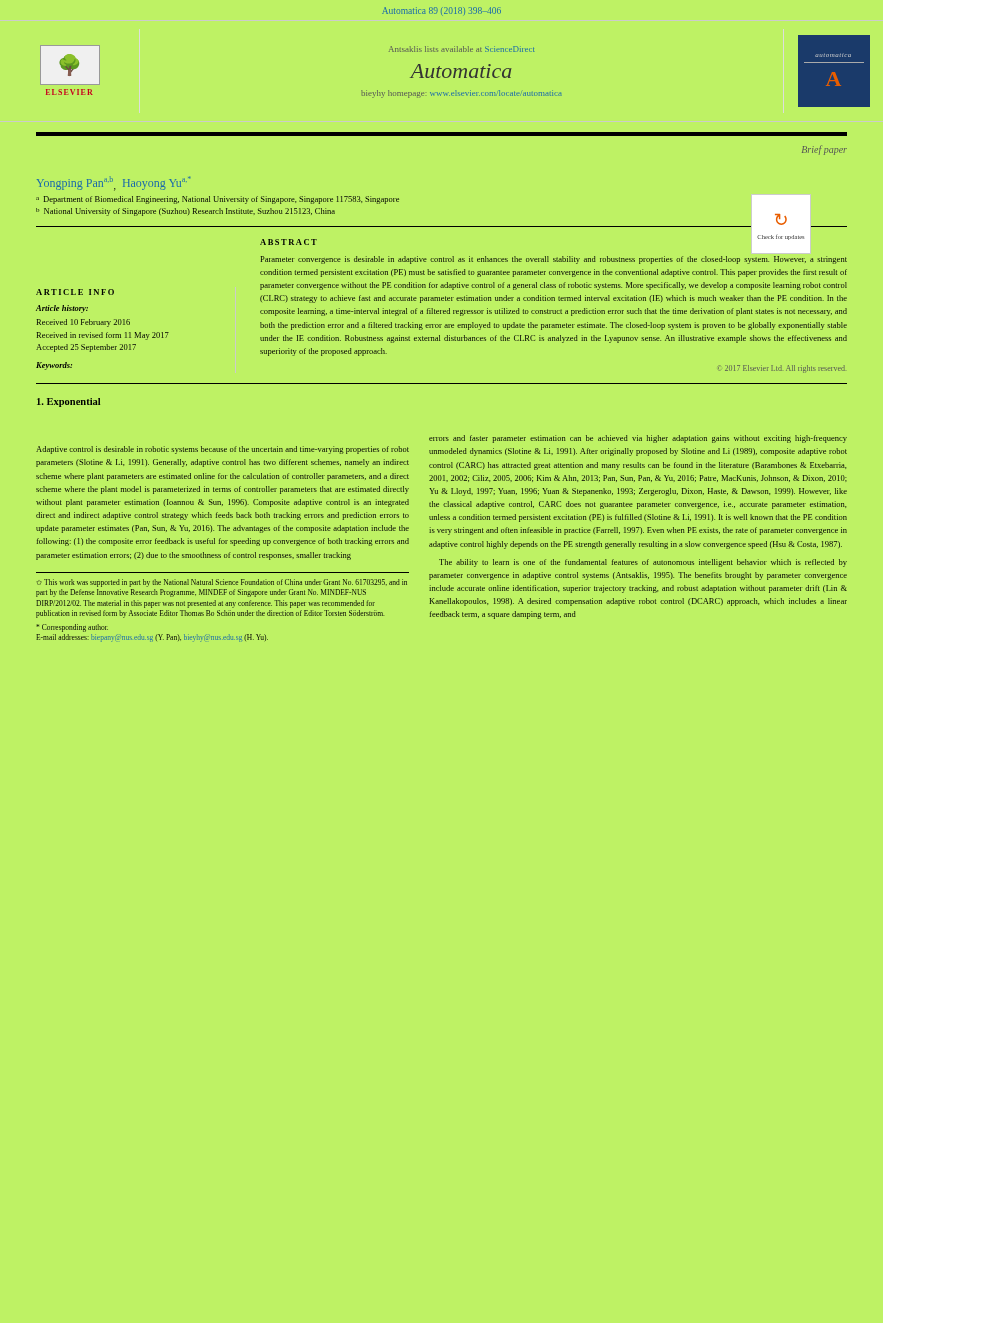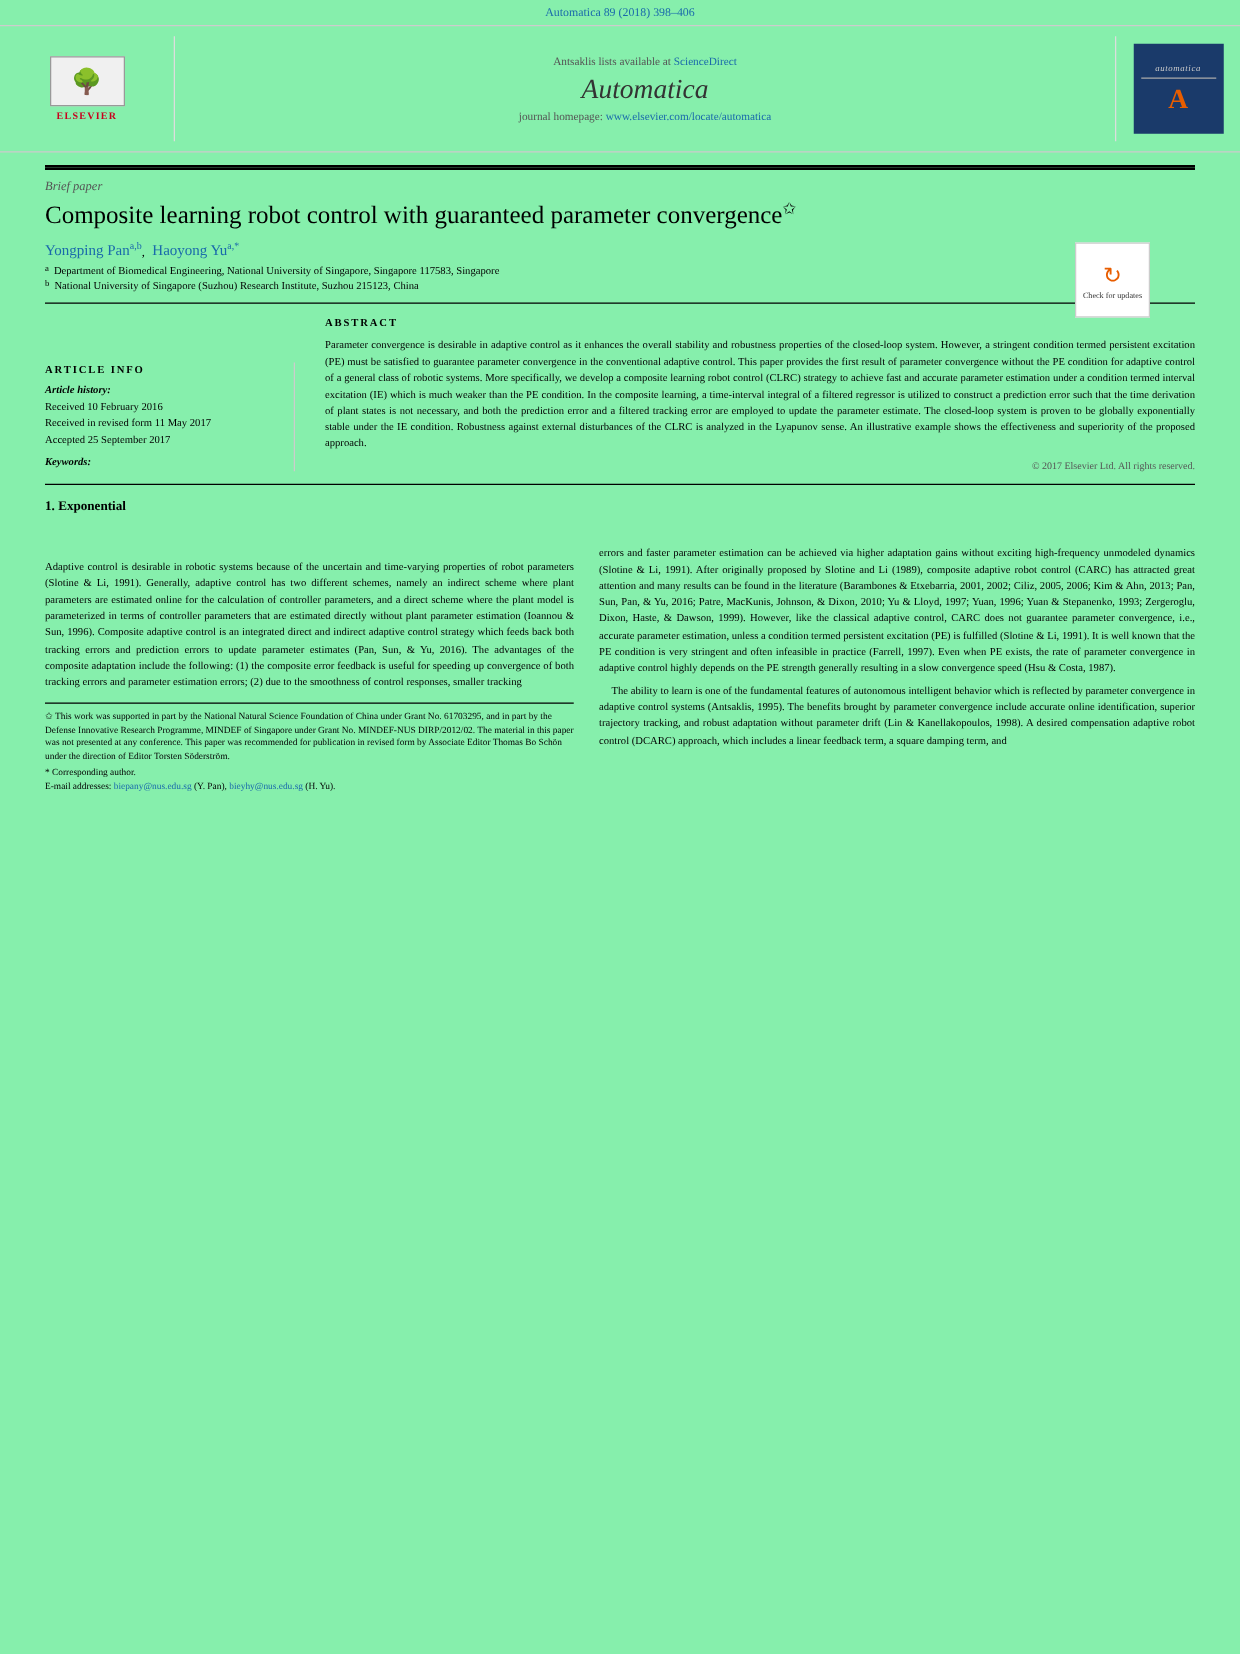--- a/index.html
+++ b/index.html
@@ -5,23 +5,23 @@
     * { box-sizing: border-box; margin: 0; padding: 0; }
     body {
       background: #fff;
       font-family: 'Times New Roman', Times, serif;
       font-size: 10px;
       color: #000;
       width: 992px;
       min-height: 1323px;
     }
     .page {
-      width: 992px;
+      width: 883px;
       min-height: 1323px;
-      background: #86efac;
+      background: #bef264;
       padding: 0;
       position: relative;
     }
     
     .doi-bar {
       text-align: center;
       padding: 6px 0 4px 0;
       font-size: 9.5px;
       color: #1a6aab;
       border-bottom: none;
@@ -136,23 +136,24 @@
       margin: 3px 0;
     }
     
     .body-content {
       padding: 10px 36px 0 36px;
     }
     .brief-paper-label {
       font-size: 10px;
       color: #555;
       font-style: italic;
-      margin-bottom: 4px;
+      margin-bottom: 20px;
       border-top: 2px solid #000;
       padding-top: 8px;
+      text-align: right;
     }
     .paper-title {
       font-size: 20px;
       font-weight: normal;
       color: #000;
       line-height: 1.3;
       margin-bottom: 6px;
     }
     .star-symbol {
       font-size: 13px;
@@ -369,21 +370,21 @@
       </div>
     </div>
 
     <div class="header-center">
       <div class="contents-line">
         <span>Antsaklis lists available at</span>
         <a class="sciencedirect-link">ScienceDirect</a>
       </div>
       <div class="journal-title">Automatica</div>
       <div class="journal-homepage">
-        <span>journal homepage:</span>
+        <span>bieyhy homepage:</span>
         <a class="journal-homepage">www.elsevier.com/locate/automatica</a>
       </div>
     </div>
 
     <div class="header-badge-area">
       <div class="automatica-badge">
         <span class="automatica-badge-text">automatica</span>
         <div class="automatica-badge-line"></div>
         <span style="font-size:22px;color:#e85d00;font-weight:bold;">A</span>
       </div>
@@ -391,23 +392,20 @@
   </div>
 
   <div class="body-content">
 
     <hr class="divider-line">
 
     <div class="header-wrapper">
 
       <div class="brief-paper-label">Brief paper</div>
 
-      <div class="paper-title">
-        <span>Composite learning robot control with guaranteed parameter convergence</span><span class="star-symbol">✩</span>
-      </div>
 
       <div class="authors-row">
         <a class="author-link">
           <span>Yongping Pan</span><span class="author-sup">a,b</span>
         </a>
         <span class="comma">,</span>
         <a class="author-link">
           <span>Haoyong Yu</span><span class="author-sup">a,*</span>
         </a>
       </div>

